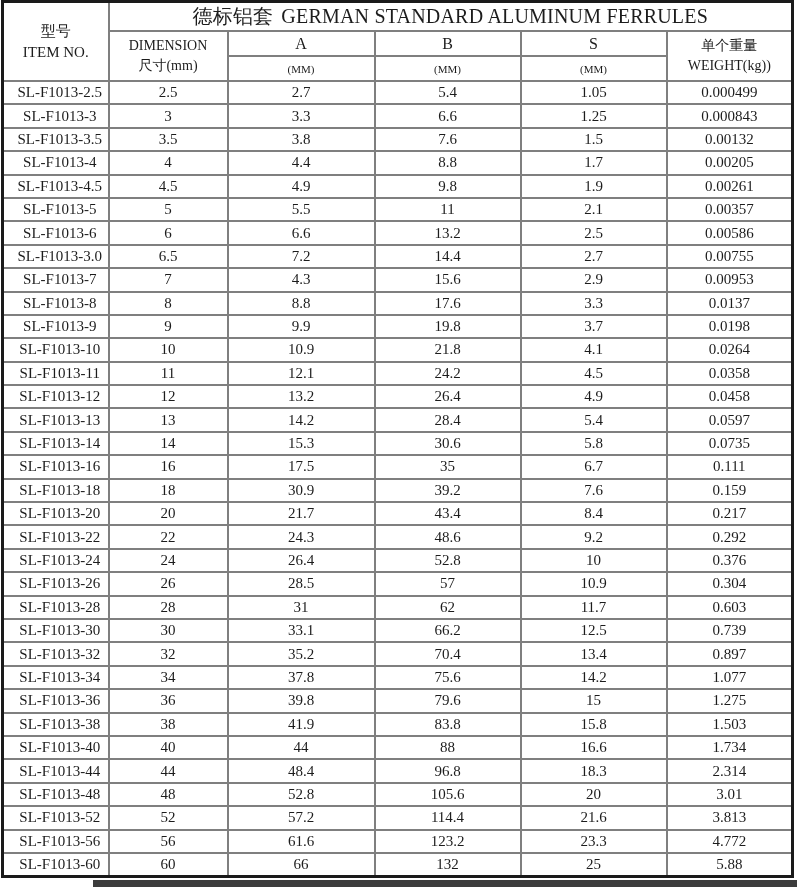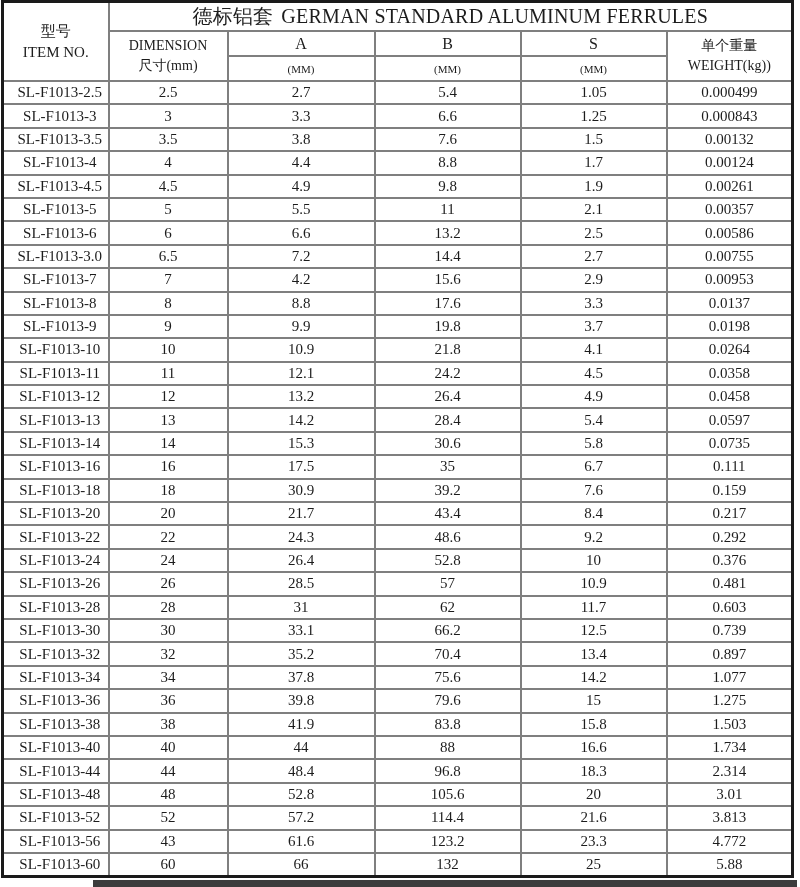--- a/index.html
+++ b/index.html
@@ -143,21 +143,21 @@
           <td>7.6</td>
           <td>1.5</td>
           <td>0.00132</td>
         </tr>
         <tr>
           <td class="item-cell">SL-F1013-4</td>
           <td>4</td>
           <td>4.4</td>
           <td>8.8</td>
           <td>1.7</td>
-          <td>0.00124</td>
+          <td>0.00205</td>
         </tr>
         <tr>
           <td class="item-cell">SL-F1013-4.5</td>
           <td>4.5</td>
           <td>4.9</td>
           <td>9.8</td>
           <td>1.9</td>
           <td>0.00261</td>
         </tr>
         <tr>
@@ -180,21 +180,21 @@
           <td class="item-cell">SL-F1013-3.0</td>
           <td>6.5</td>
           <td>7.2</td>
           <td>14.4</td>
           <td>2.7</td>
           <td>0.00755</td>
         </tr>
         <tr>
           <td class="item-cell">SL-F1013-7</td>
           <td>7</td>
-          <td>4.2</td>
+          <td>4.3</td>
           <td>15.6</td>
           <td>2.9</td>
           <td>0.00953</td>
         </tr>
         <tr>
           <td class="item-cell">SL-F1013-8</td>
           <td>8</td>
           <td>8.8</td>
           <td>17.6</td>
           <td>3.3</td>
@@ -287,21 +287,21 @@
           <td>52.8</td>
           <td>10</td>
           <td>0.376</td>
         </tr>
         <tr>
           <td class="item-cell">SL-F1013-26</td>
           <td>26</td>
           <td>28.5</td>
           <td>57</td>
           <td>10.9</td>
-          <td>0.481</td>
+          <td>0.304</td>
         </tr>
         <tr>
           <td class="item-cell">SL-F1013-28</td>
           <td>28</td>
           <td>31</td>
           <td>62</td>
           <td>11.7</td>
           <td>0.603</td>
         </tr>
         <tr>
@@ -371,21 +371,21 @@
         <tr>
           <td class="item-cell">SL-F1013-52</td>
           <td>52</td>
           <td>57.2</td>
           <td>114.4</td>
           <td>21.6</td>
           <td>3.813</td>
         </tr>
         <tr>
           <td class="item-cell">SL-F1013-56</td>
-          <td>43</td>
+          <td>56</td>
           <td>61.6</td>
           <td>123.2</td>
           <td>23.3</td>
           <td>4.772</td>
         </tr>
         <tr>
           <td class="item-cell">SL-F1013-60</td>
           <td>60</td>
           <td>66</td>
           <td>132</td>

